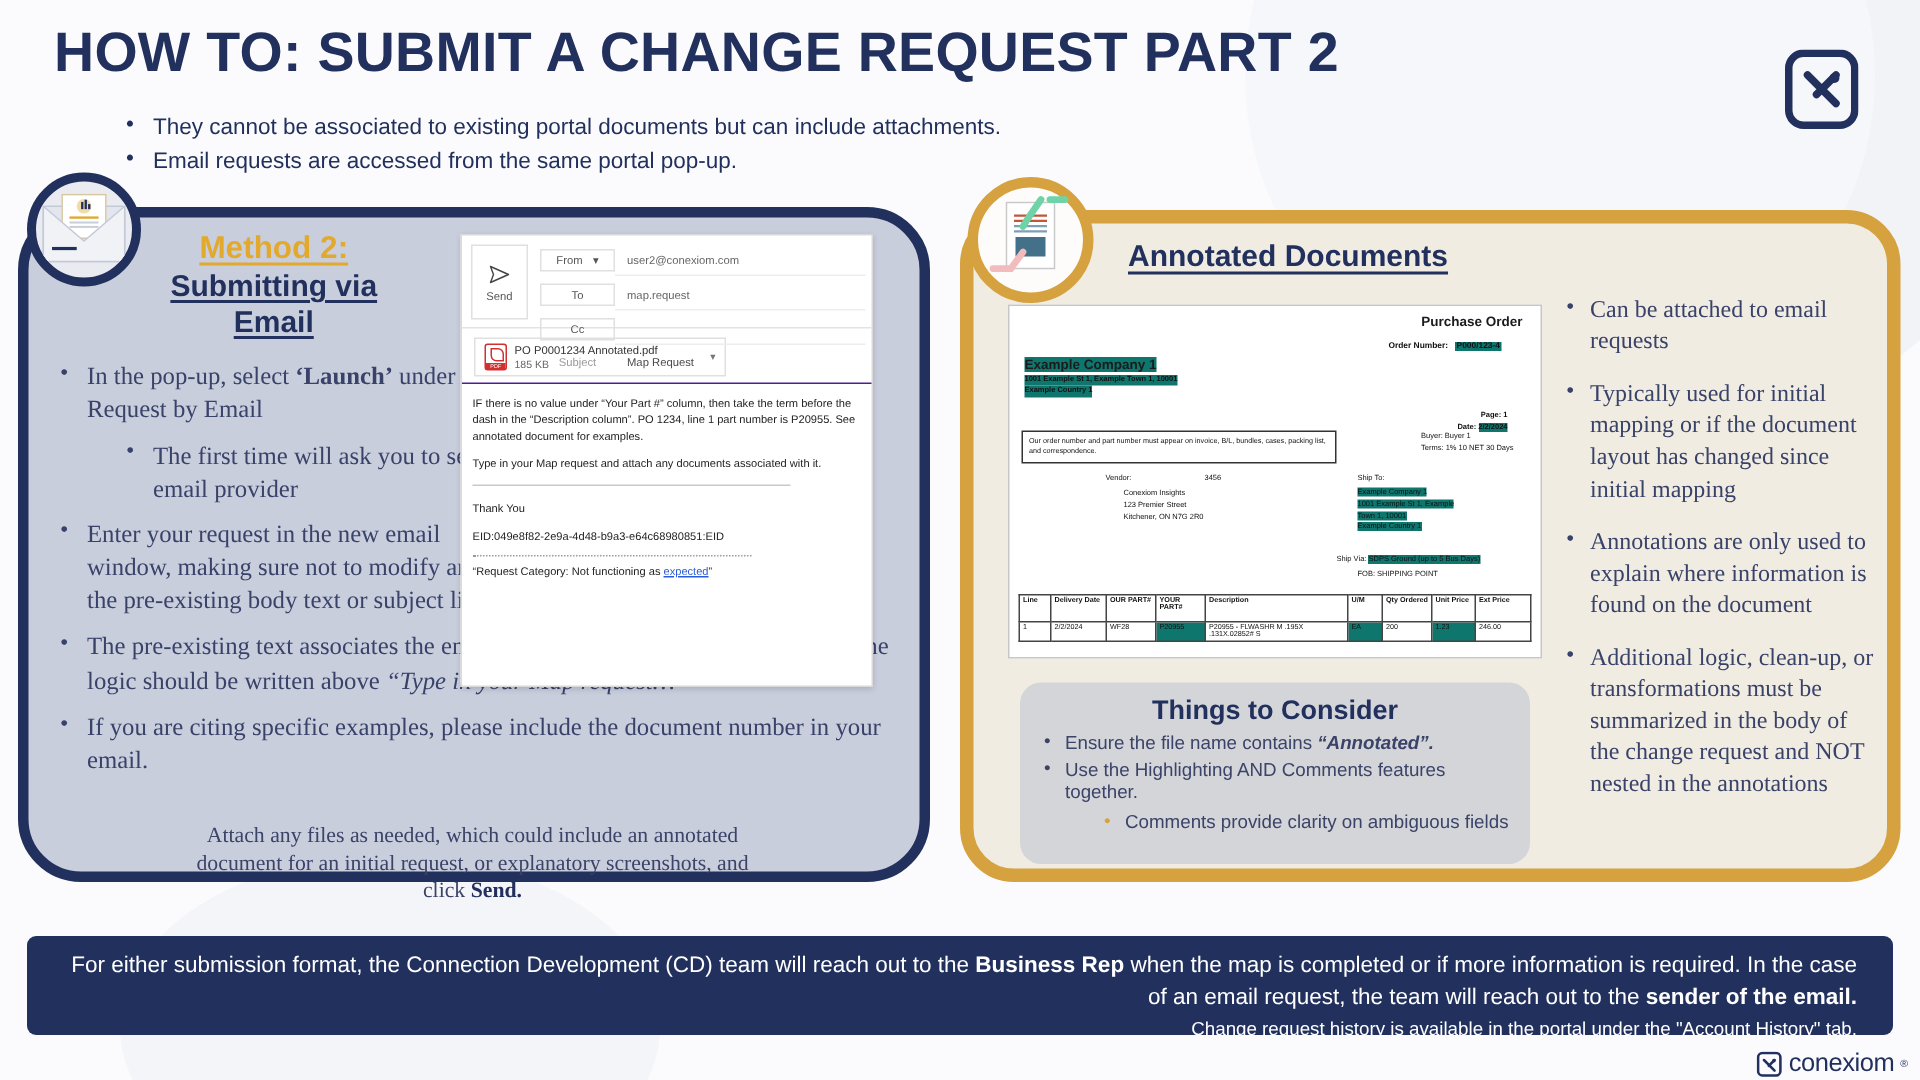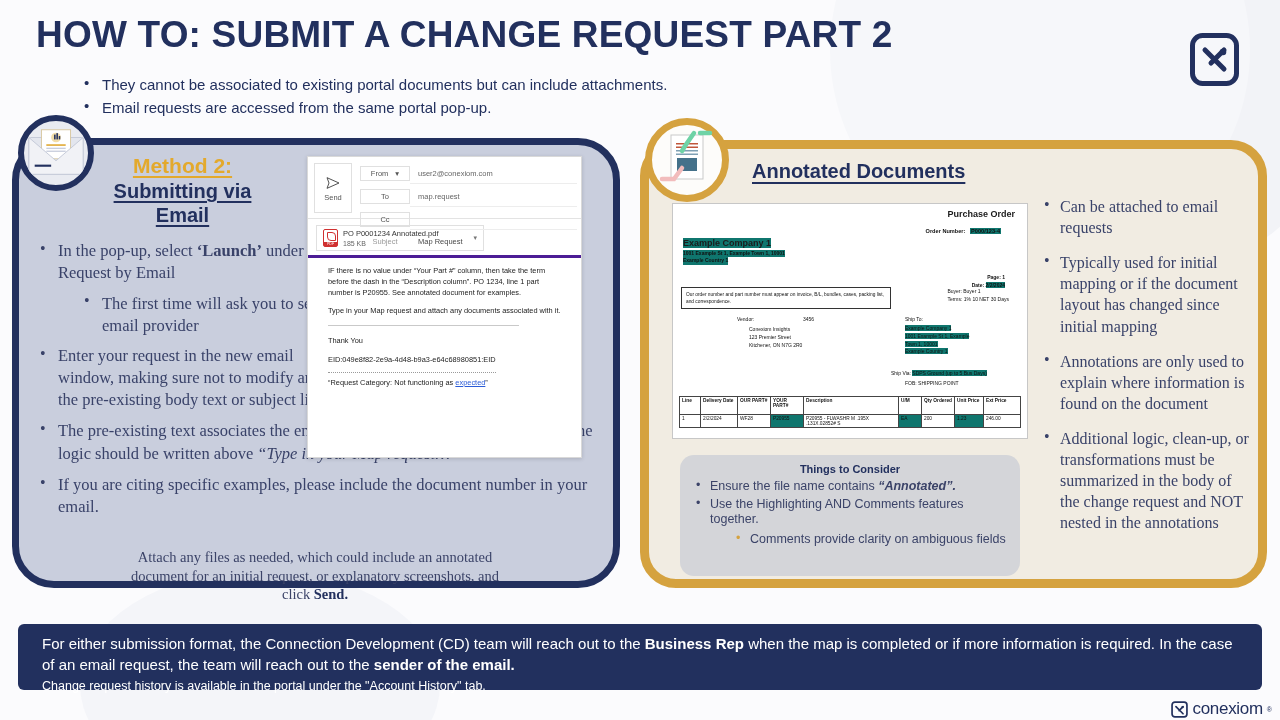--- a/index.html
+++ b/index.html
@@ -118,21 +118,21 @@
   }
   .pdf-ico{width:13px;height:16px;border:1px solid #d03030;border-radius:2px;position:relative;
            background:#fff;display:flex;align-items:flex-end;justify-content:center;}
   .pdf-ico:after{content:"PDF";display:block;font-size:3.6px;background:#d03030;color:#fff;width:100%;
                  text-align:center;line-height:4.4px;}
   .pdf-ico:before{content:"";position:absolute;left:3px;top:2px;width:7px;height:7px;
                   border:1.4px solid #d03030;border-radius:0 4px 0 4px;}
   .at-name{font-size:7.5px;color:#333;line-height:1.35;}
   .at-size{font-size:7px;color:#666;}
   .at-caret{margin-left:auto;font-size:7px;color:#777;}
-  .em-body{border-top:3px solid #4c1d95;padding:7px 20px;font-size:7.4px;color:#222;line-height:1.5;}
+  .em-body{border-top:1px solid #4c1d95;padding:7px 7px;font-size:7.4px;color:#222;line-height:1.5;}
   .em-body p{margin:0 0 7px 0;}
   .em-hr{border:none;border-top:1px solid #c9c9c9;margin:9px 0 9px 0;width:82%;}
   .em-dots{border:none;border-top:1px dotted #9a9a9a;margin:4px 0 4px 0;width:72%;}
   .em-link{color:#2a5bd7;text-decoration:underline;}
 
   
   .right-panel{
     position:absolute;left:640px;top:140px;width:627px;height:448px;
     background:#f1ece2;border:9px solid #d5a23f;border-radius:36px;box-sizing:border-box;
   }
@@ -174,39 +174,39 @@
   .po-fob{position:absolute;left:232px;top:176px;font-size:5px;}
   .po-table{position:absolute;left:6px;top:192px;width:342px;border-collapse:collapse;}
   .po-table th,.po-table td{border:1px solid #444;font-size:4.8px;padding:1px 2px;text-align:left;vertical-align:top;}
   .po-table th{font-weight:700;height:15px;}
 
   
   .ttc{
     position:absolute;left:680px;top:455px;width:340px;height:121px;background:#d4d5d9;
     border-radius:14px;z-index:5;box-sizing:border-box;padding:8px 12px;
   }
-  .ttc h4{margin:0 0 4px 0;text-align:center;font-size:11px;color:#22305e;font-weight:700;}
+  .ttc h4{margin:0 0 4px 0;text-align:center;font-size:18px;color:#22305e;font-weight:700;}
   .ttc .t1{position:relative;padding-left:18px;font-size:12.5px;color:#3b4368;line-height:1.25;margin-bottom:2px;}
   .ttc .t1:before{content:"•";position:absolute;left:4px;top:-1px;color:#3b4368;}
   .ttc .t2{position:relative;padding-left:58px;font-size:12.5px;color:#3b4368;line-height:1.2;margin-top:4px;}
   .ttc .t2:before{content:"•";position:absolute;left:44px;top:-1px;color:#d5a23f;}
   .ttc .bi{font-weight:700;font-style:italic;}
 
   
   .right-bullets{position:absolute;left:1042px;top:196px;width:210px;z-index:5;}
   .right-bullets .rb{
     position:relative;padding-left:18px;font-size:16px;line-height:1.32;color:#394269;
     margin-bottom:14px;font-family:"Liberation Serif", serif;
   }
   .right-bullets .rb:before{content:"•";position:absolute;left:2px;top:-2px;color:#394269;}
 
   
   .banner{
     position:absolute;left:18px;top:624px;width:1244px;height:66px;background:#22305e;
-    border-radius:6px;color:#fff;text-align:left;box-sizing:border-box;padding:9px 24px;
+    border-radius:6px;color:#fff;text-align:right;box-sizing:border-box;padding:9px 24px;
   }
   .banner .l1{font-size:15px;line-height:1.42;}
   .banner .l2{font-size:12.5px;margin-top:3px;}
   .banner b{font-weight:700;}
 
   .copyright{
     position:absolute;left:6px;top:703px;font-size:8.6px;color:#2b3464;
     font-family:"Liberation Serif", serif;
   }
   .footer-logo{position:absolute;right:8px;top:699px;display:flex;align-items:center;gap:4px;}

